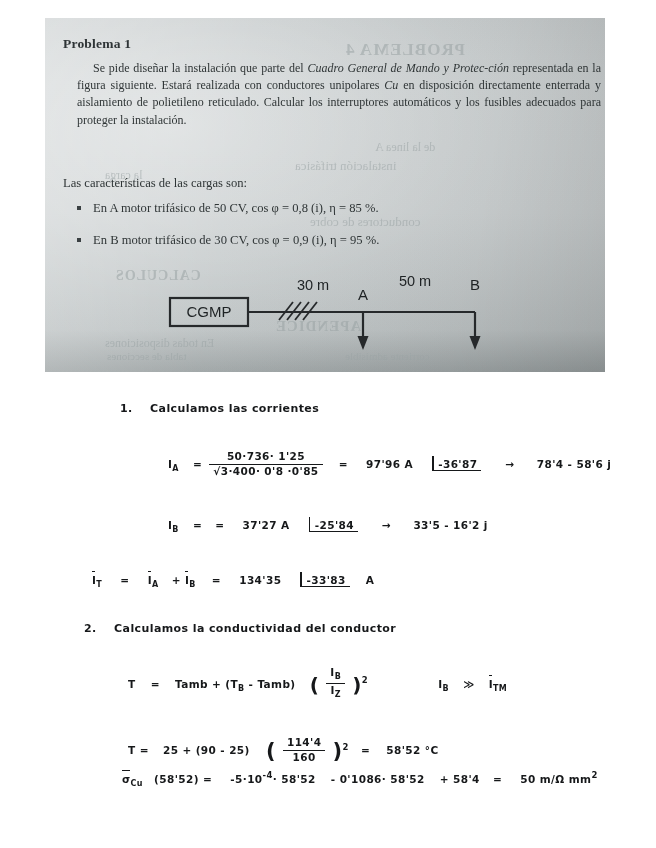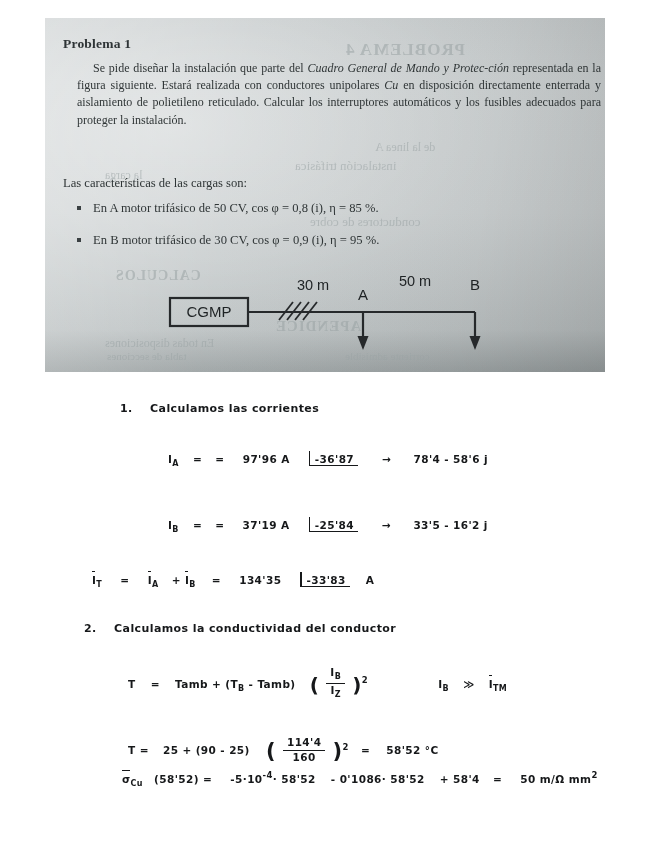--- a/index.html
+++ b/index.html
@@ -172,40 +172,44 @@
   <div class="hand hw-line" style="left:84px;top:402px;font-size:11px;margin-left:36px;">
     <span>1.</span>
     <span style="display:inline-block;width:9px"></span>
     <span>Calculamos las corrientes</span>
   </div>
 
   <div class="hand hw-line" style="left:168px;top:452px;font-size:10.5px;">
     <span>I</span><span class="sub">A</span>
     <span style="display:inline-block;width:6px"></span>
     <span>=</span>
+    <span class="frac">
+      <span class="num">50·736· 1'25</span>
+      <span class="den">√3·400· 0'8 ·0'85</span>
+    </span>
     <span style="display:inline-block;width:5px"></span>
     <span>=</span>
     <span style="display:inline-block;width:10px"></span>
     <span>97'96 A</span>
     <span style="display:inline-block;width:8px"></span>
     <span class="ang">-36'87</span>
     <span style="display:inline-block;width:14px"></span>
     <span>→</span>
     <span style="display:inline-block;width:14px"></span>
     <span>78'4 - 58'6 j</span>
   </div>
 
   <div class="hand hw-line" style="left:168px;top:518px;font-size:10.5px;">
     <span>I</span><span class="sub">B</span>
     <span style="display:inline-block;width:6px"></span>
     <span>=</span>
     <span style="display:inline-block;width:5px"></span>
     <span>=</span>
     <span style="display:inline-block;width:10px"></span>
-    <span>37'19 A</span>
+    <span>37'27 A</span>
     <span style="display:inline-block;width:8px"></span>
     <span class="ang">-25'84</span>
     <span style="display:inline-block;width:14px"></span>
     <span>→</span>
     <span style="display:inline-block;width:14px"></span>
     <span>33'5 - 16'2 j</span>
   </div>
 
   <div class="hand hw-line" style="left:92px;top:573px;font-size:10.5px;">
     <span class="ovl">I</span><span class="sub">T</span>

